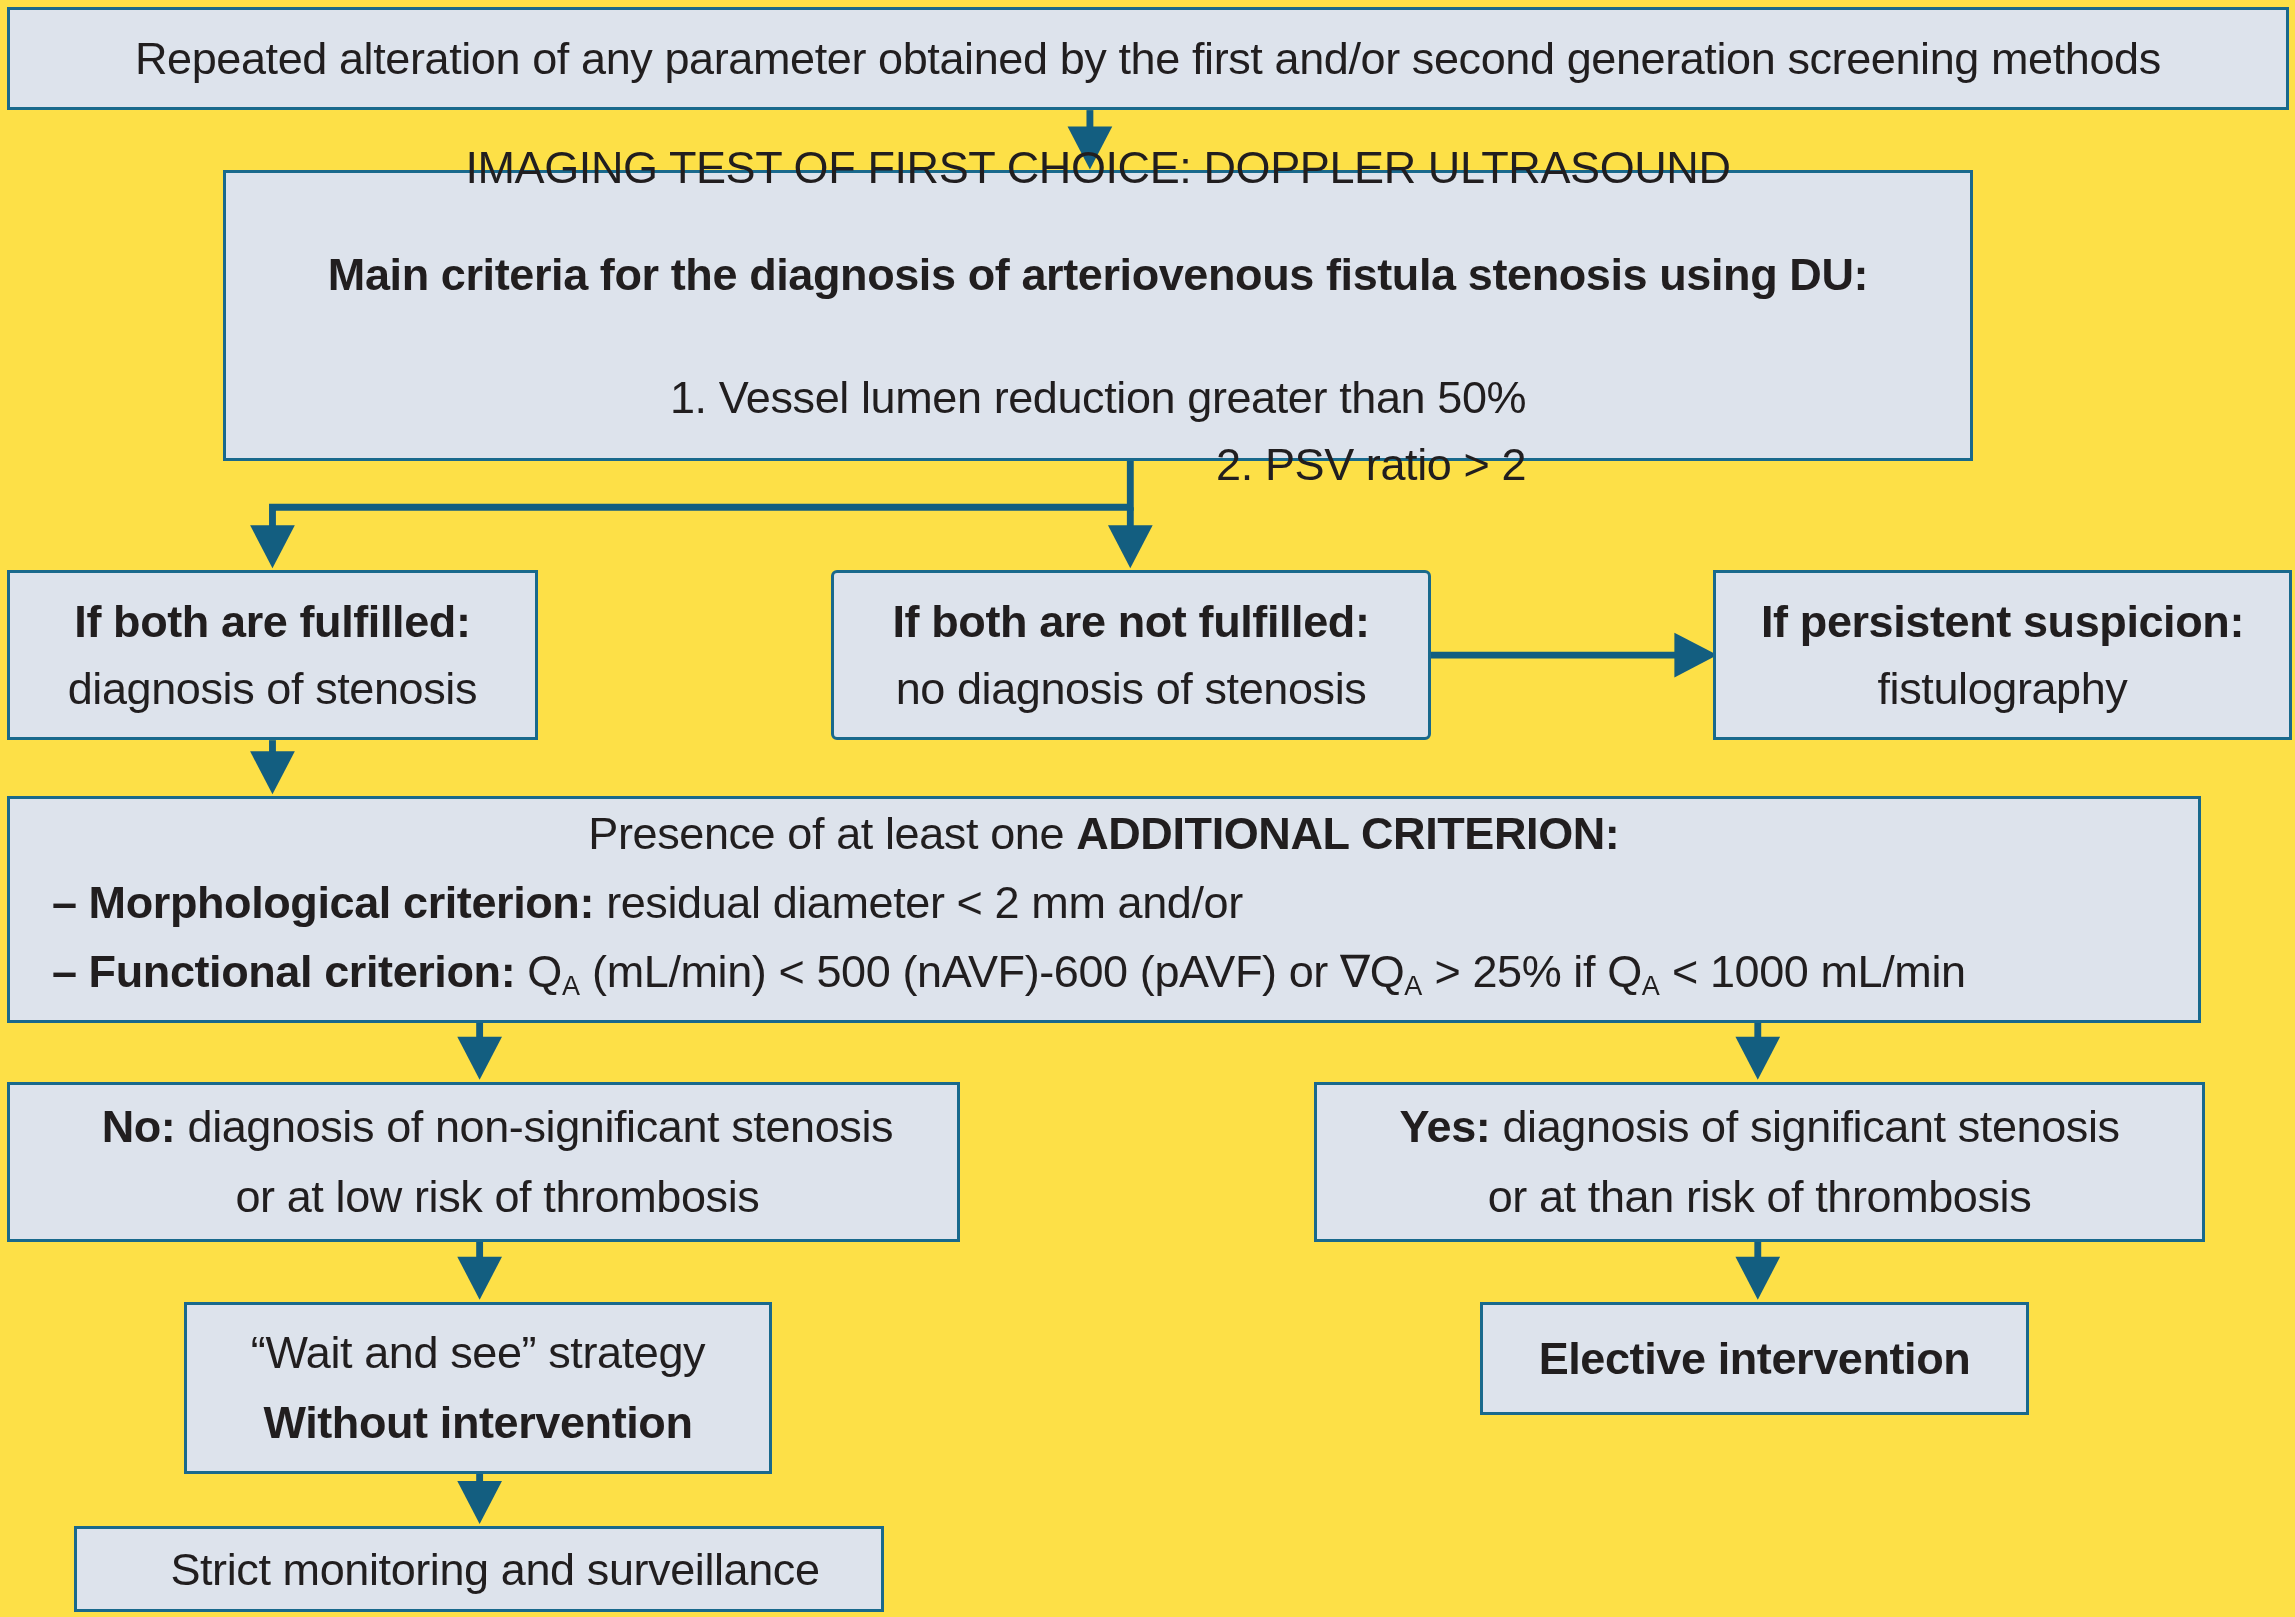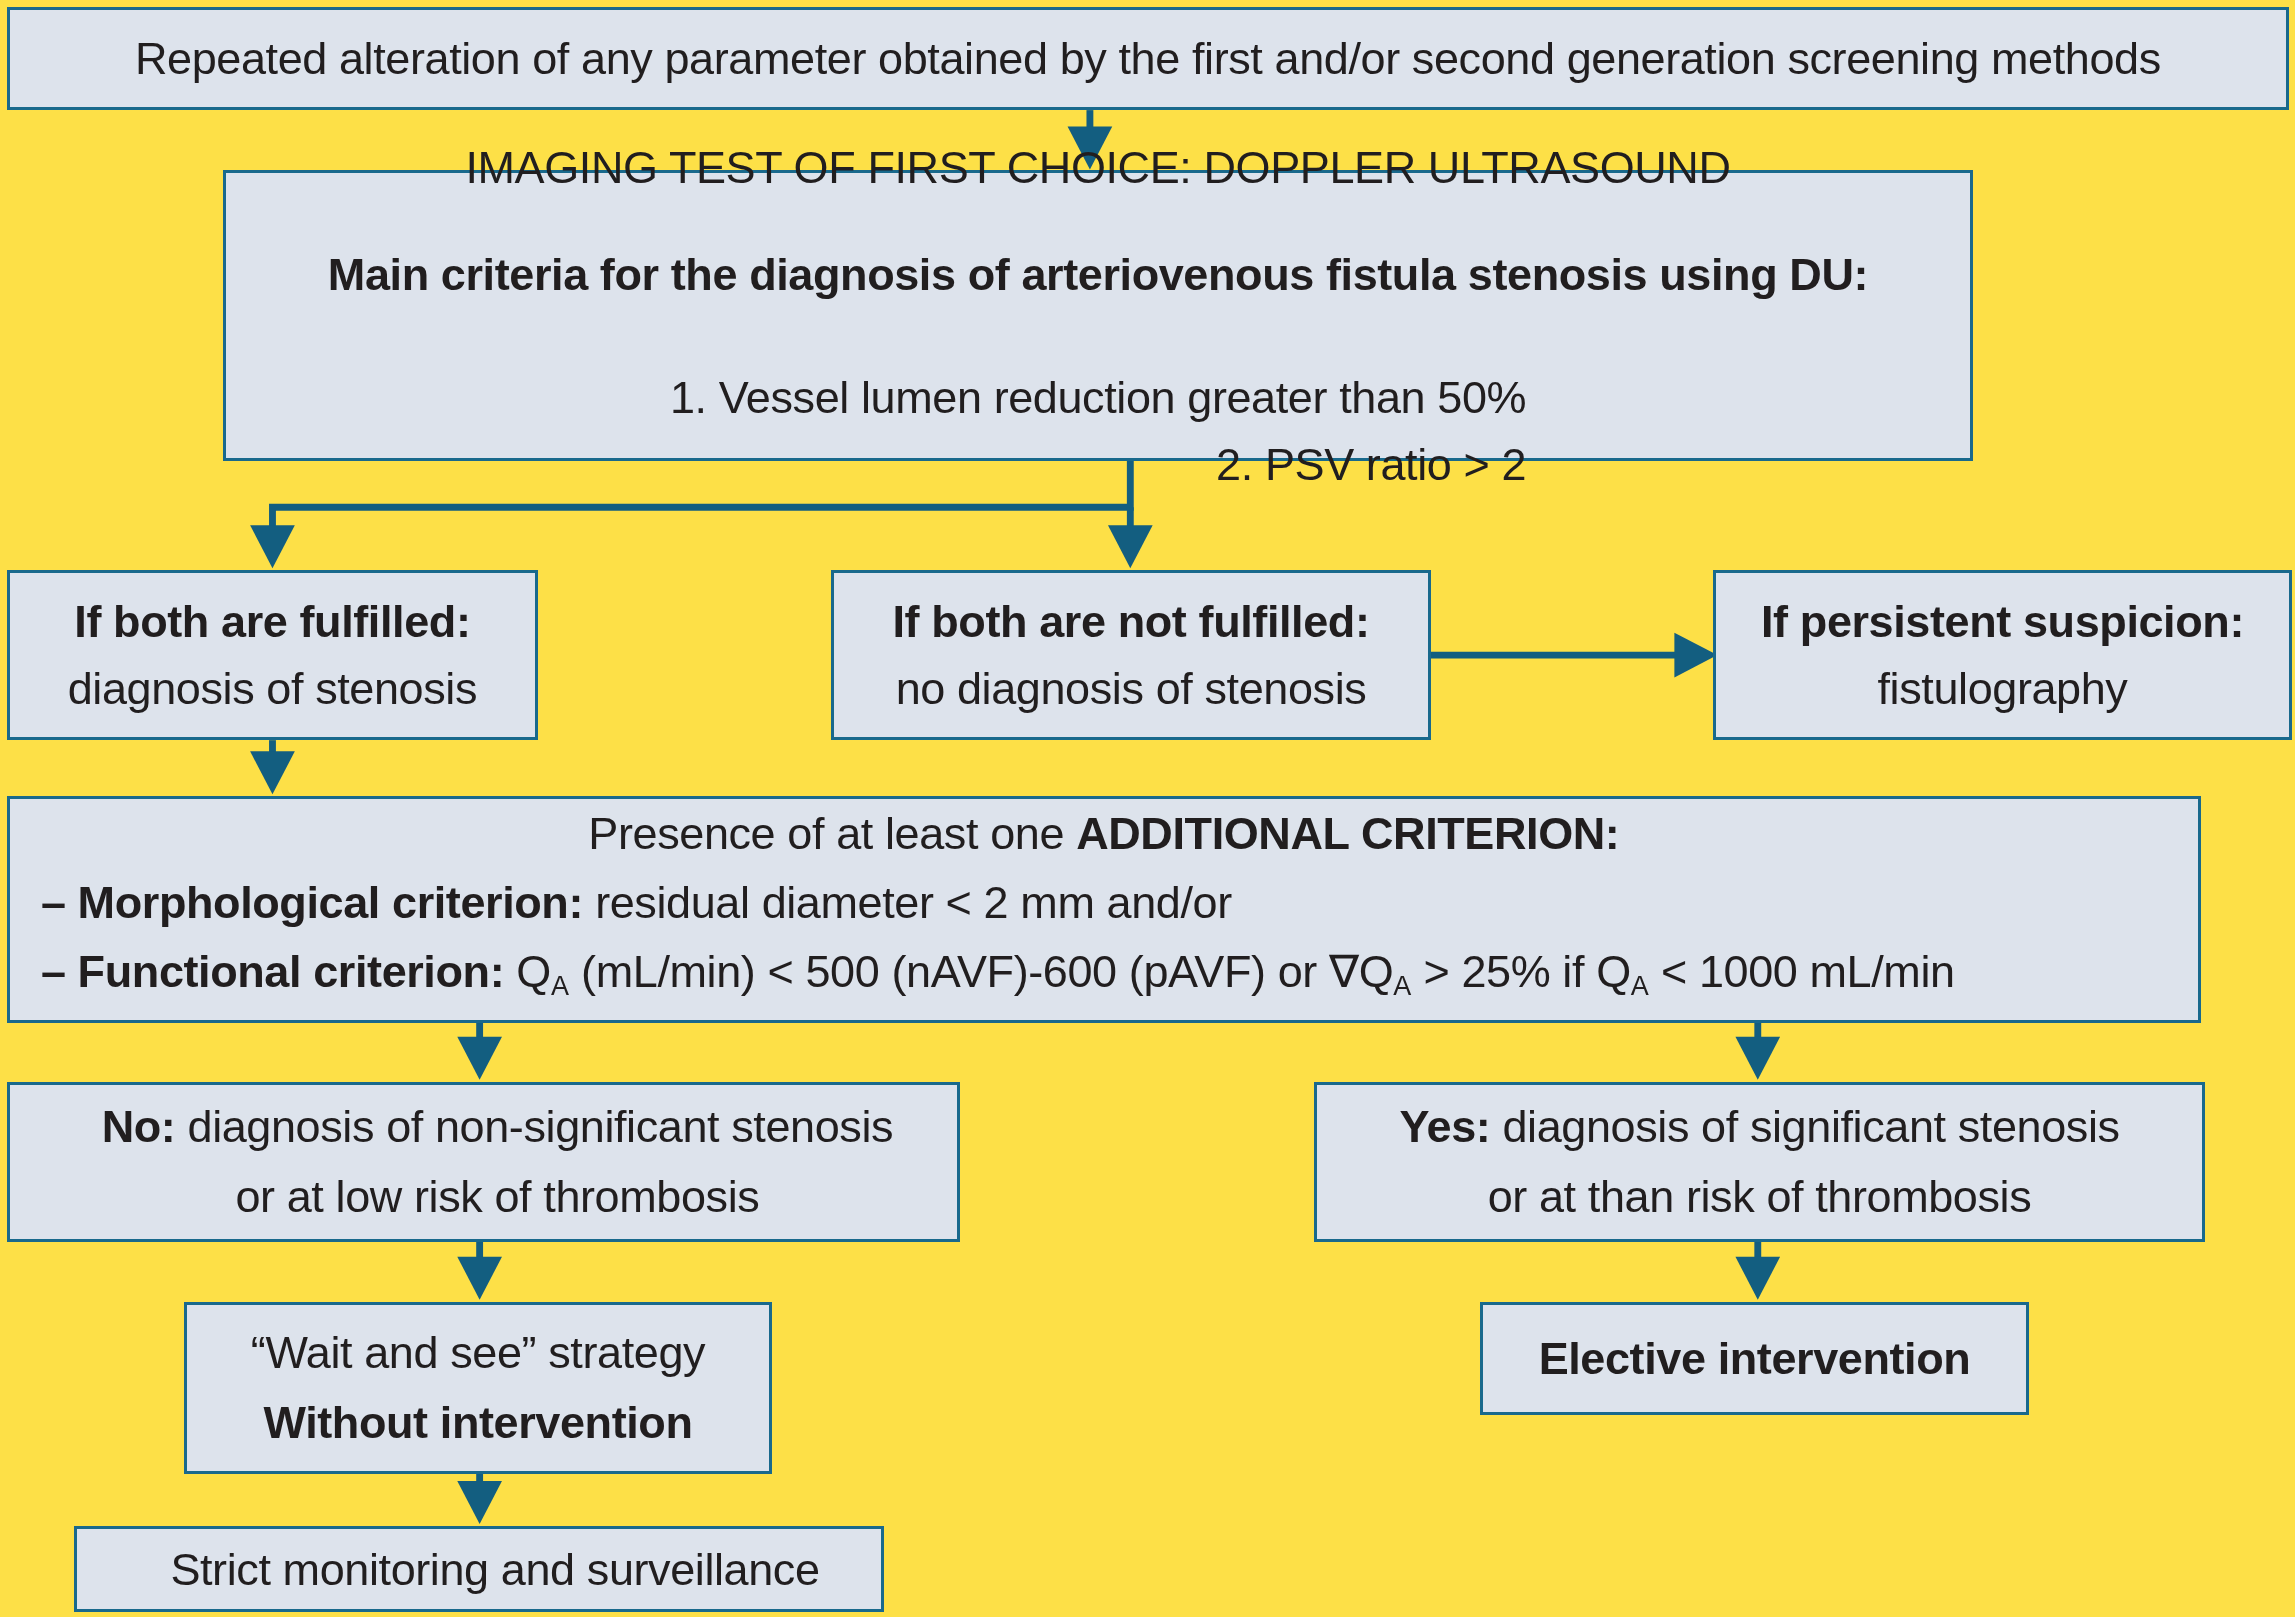--- a/index.html
+++ b/index.html
@@ -39,23 +39,23 @@
     width: 2295px; height: 1617px;
     pointer-events: none;
   }
   svg.connectors path, svg.connectors line { stroke: #135e80; stroke-width: 8; fill: none; }
   svg.connectors polygon { fill: #135e80; stroke: none; }
 
   
   #box-start        { left: 6.9px;    top: 6.9px;    width: 2282px; height: 103px; }
   #box-imaging      { left: 223px;  top: 170px;  width: 1750px; height: 291px; gap: 40px; }
   #box-fulfilled    { left: 6.9px;    top: 570px;  width: 531px;  height: 170px; }
-  #box-notfulfilled { left: 831px;  top: 570px;  width: 600px;  height: 170px; }
+  #box-notfulfilled { left: 831px;  top: 570px;  width: 600px;  height: 170px; border-radius: 6px; }
   #box-suspicion    { left: 1713px; top: 570px;  width: 579px;  height: 170px; }
-  #box-additional   { left: 6.9px;    top: 796px;  width: 2194px; height: 227px; text-align: left; padding: 0 31px; line-height: 69px; }
+  #box-additional   { left: 6.9px;    top: 796px;  width: 2194px; height: 227px; text-align: left; padding: 0 42px; line-height: 69px; }
   #box-additional .center-line { text-align: center; }
   #box-no           { left: 6.9px;    top: 1082px; width: 953px; height: 160px; line-height: 70px; padding-left: 28px; }
   #box-yes          { left: 1314px; top: 1082px; width: 891px; height: 160px; line-height: 70px; }
   #box-wait         { left: 184px;  top: 1302px; width: 588px;  height: 172px; line-height: 70px; }
   #box-elective     { left: 1480px; top: 1302px; width: 549px;  height: 113px; }
   #box-strict       { left: 74px;   top: 1526px; width: 810px;  height: 86px; padding-left: 32px; }
 
   .crit-items { display: inline-block; text-align: right; margin-top: 16px; }
 </style>
 </head>

